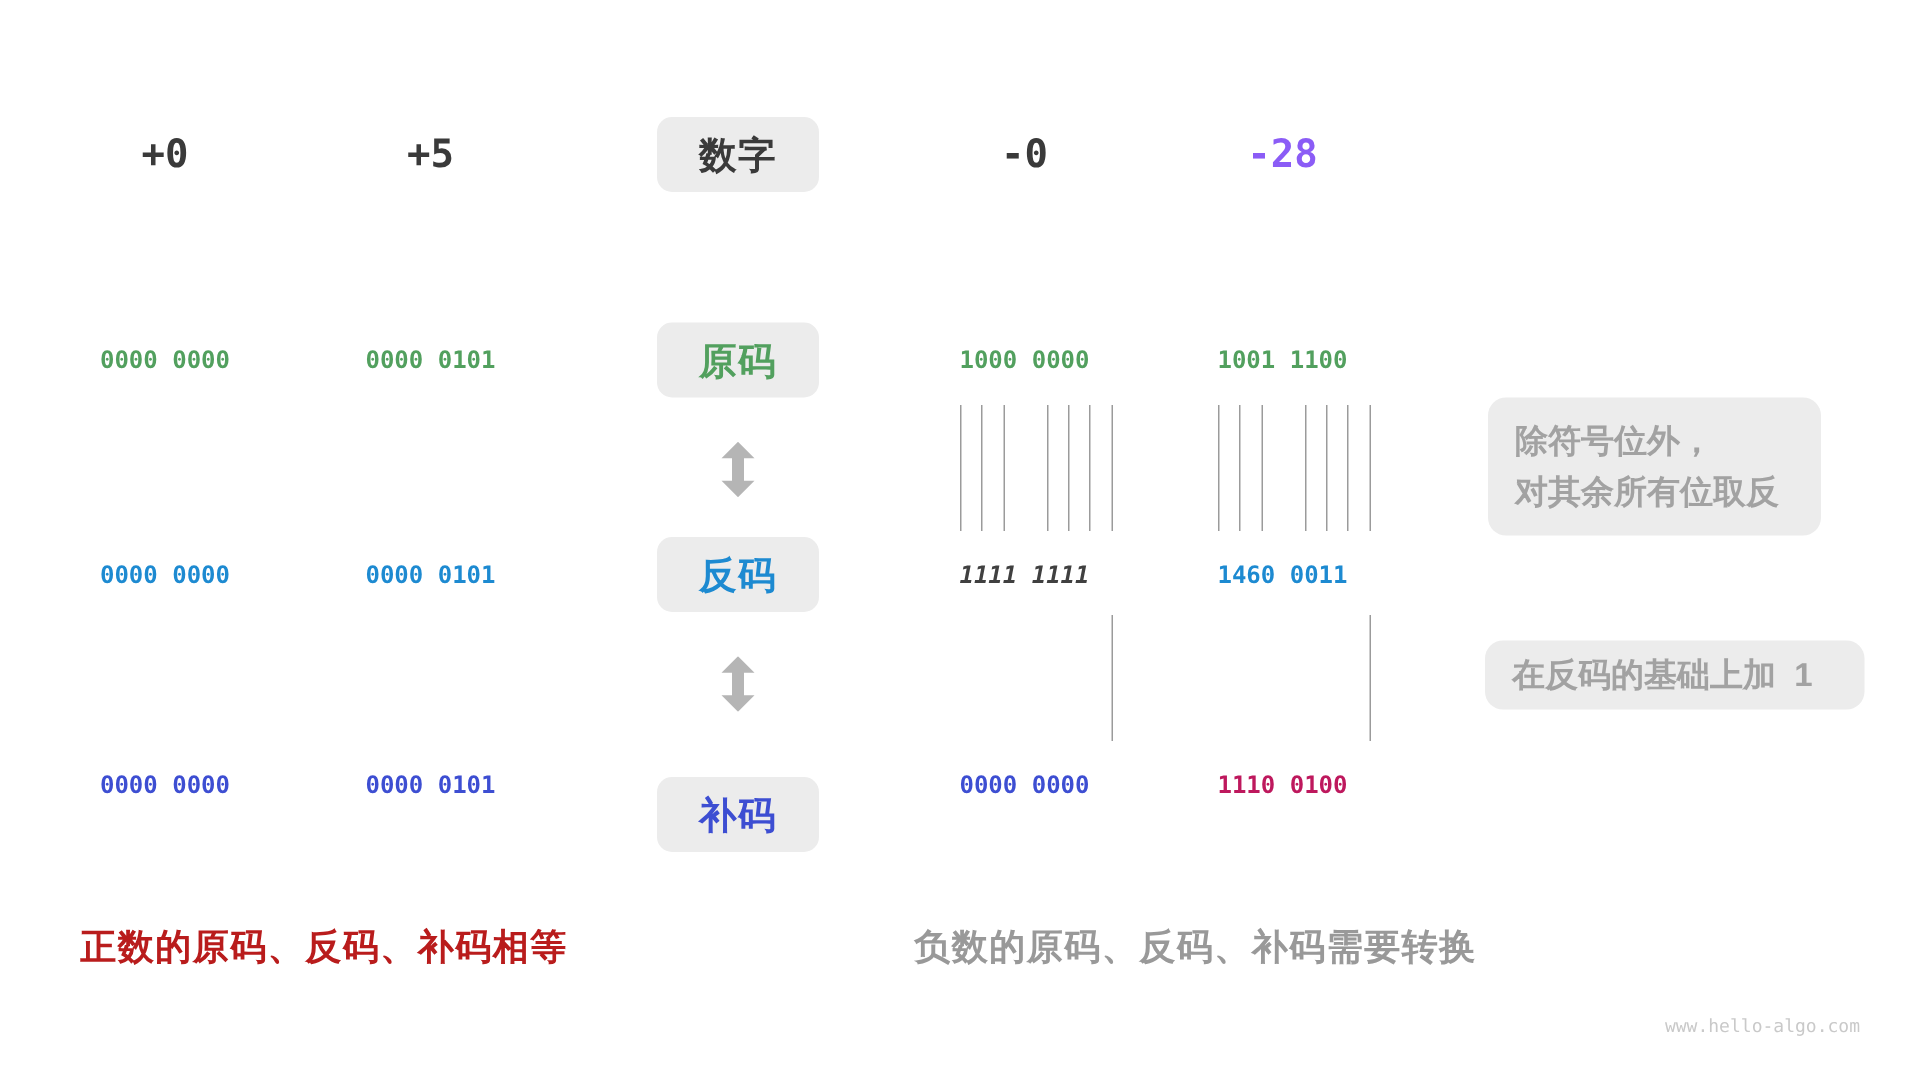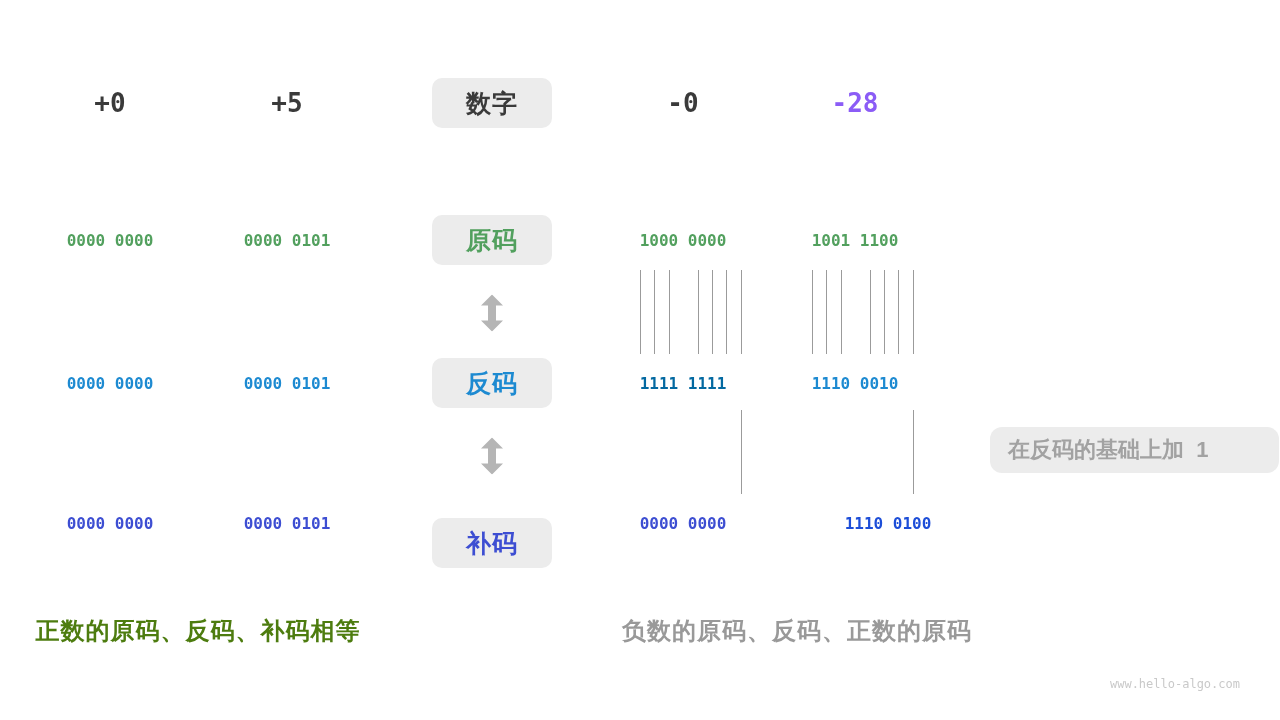--- a/index.html
+++ b/index.html
@@ -5,21 +5,21 @@
   html,body{margin:0;padding:0;background:#ffffff;}
   .canvas{
     position:relative;width:1280px;height:720px;background:#ffffff;
     font-family:"Liberation Sans",sans-serif;overflow:hidden;
   }
   .cell{position:absolute;transform:translate(-50%,-50%);white-space:pre;}
   .num{font-family:"DejaVu Sans Mono",monospace;font-weight:bold;font-size:26px;}
   .bin{font-family:"DejaVu Sans Mono",monospace;font-weight:bold;font-size:16px;}
   .labelbox{
     position:absolute;transform:translate(-50%,-50%);
-    width:120px;height:50px;background:#ececec;border-radius:10px;
+    width:108px;height:50px;background:#ececec;border-radius:10px;
     display:flex;align-items:center;justify-content:center;
     font-weight:bold;font-size:25px;letter-spacing:1px;
   }
   .bit-line{position:absolute;width:1px;}
   .arrow{position:absolute;transform:translate(-50%,-50%);}
   .annot{
     position:absolute;background:#ececec;border-radius:12px;
     display:flex;flex-direction:column;justify-content:center;
     padding:0 18px;box-sizing:border-box;
     font-weight:bold;font-size:22px;line-height:34px;white-space:pre;
@@ -72,41 +72,45 @@
   <div class="labelbox" style="left:492px;top:240px">
     <span style="color: rgb(82, 160, 94);">原码</span>
   </div>
 
   <svg class="arrow" style="left:492px;top:313px" width="24" height="37" viewBox="0 0 24 37">
     <path d="M12 0 L23 11 H16 V26 H23 L12 37 L1 26 H8 V11 H1 Z" style="fill: rgb(181, 181, 181);"></path>
   </svg>
 
   <div class="cell bin" style="left: 110px; top: 383px; color: rgb(29, 138, 209);">0000 0000</div>
   <div class="cell bin" style="left: 287px; top: 383px; color: rgb(29, 138, 209);">0000 0101</div>
-  <div class="cell bin" style="left: 683px; top: 383px; color: #0369a1;">1111 1111</div>
-  <div class="cell bin" style="left: 855px; top: 383px; color: rgb(29, 138, 209);">1110 0010</div>
+  <div class="cell bin" style="left: 683px; top: 383px; color: #404040; font-style: italic;">1111 1111</div>
+  <div class="cell bin" style="left: 855px; top: 383px; color: rgb(29, 138, 209);">1460 0011</div>
   <div class="labelbox" style="left:492px;top:383px">
     <span style="color: rgb(29, 138, 209);">反码</span>
   </div>
 
   <svg class="arrow" style="left:492px;top:456px" width="24" height="37" viewBox="0 0 24 37">
     <path d="M12 0 L23 11 H16 V26 H23 L12 37 L1 26 H8 V11 H1 Z" style="fill: rgb(181, 181, 181);"></path>
   </svg>
 
   <div class="cell bin" style="left: 110px; top: 523px; color: rgb(61, 78, 210);">0000 0000</div>
   <div class="cell bin" style="left: 287px; top: 523px; color: rgb(61, 78, 210);">0000 0101</div>
   <div class="cell bin" style="left: 683px; top: 523px; color: rgb(61, 78, 210);">0000 0000</div>
-  <div class="cell bin" style="left: 888px; top: 523px; color: #1d4ed8;">1110 0100</div>
+  <div class="cell bin" style="left: 855px; top: 523px; color: #be185d;">1110 0100</div>
   <div class="labelbox" style="left:492px;top:543px">
     <span style="color: rgb(61, 78, 210);">补码</span>
   </div>
 
+  <div class="annot" style="left: 992px; top: 265px; width: 222px; height: 92px; color: rgb(162, 162, 162); background: rgb(236, 236, 236);">
+    <div>除符号位外，</div>
+    <div>对其余所有位取反</div>
+  </div>
 
-  <div class="annot" style="left: 990px; top: 427px; width: 289px; height: 46px; color: rgb(162, 162, 162); background: rgb(236, 236, 236);">
+  <div class="annot" style="left: 990px; top: 427px; width: 253px; height: 46px; color: rgb(162, 162, 162); background: rgb(236, 236, 236);">
     <div>在反码的基础上加  1</div>
   </div>
 
-  <div class="caption" style="left: 198px; top: 631px; color: #4d7c0f;">正数的原码、反码、补码相等</div>
-  <div class="caption" style="left: 797px; top: 631px; color: rgb(153, 153, 153);">负数的原码、反码、正数的原码</div>
+  <div class="caption" style="left: 216px; top: 631px; color: #b91c1c;">正数的原码、反码、补码相等</div>
+  <div class="caption" style="left: 797px; top: 631px; color: rgb(153, 153, 153);">负数的原码、反码、补码需要转换</div>
 
   <div class="watermark" style="color: rgb(201, 201, 201);">www.hello-algo.com</div>
 
 </div>
 
 </body></html>

